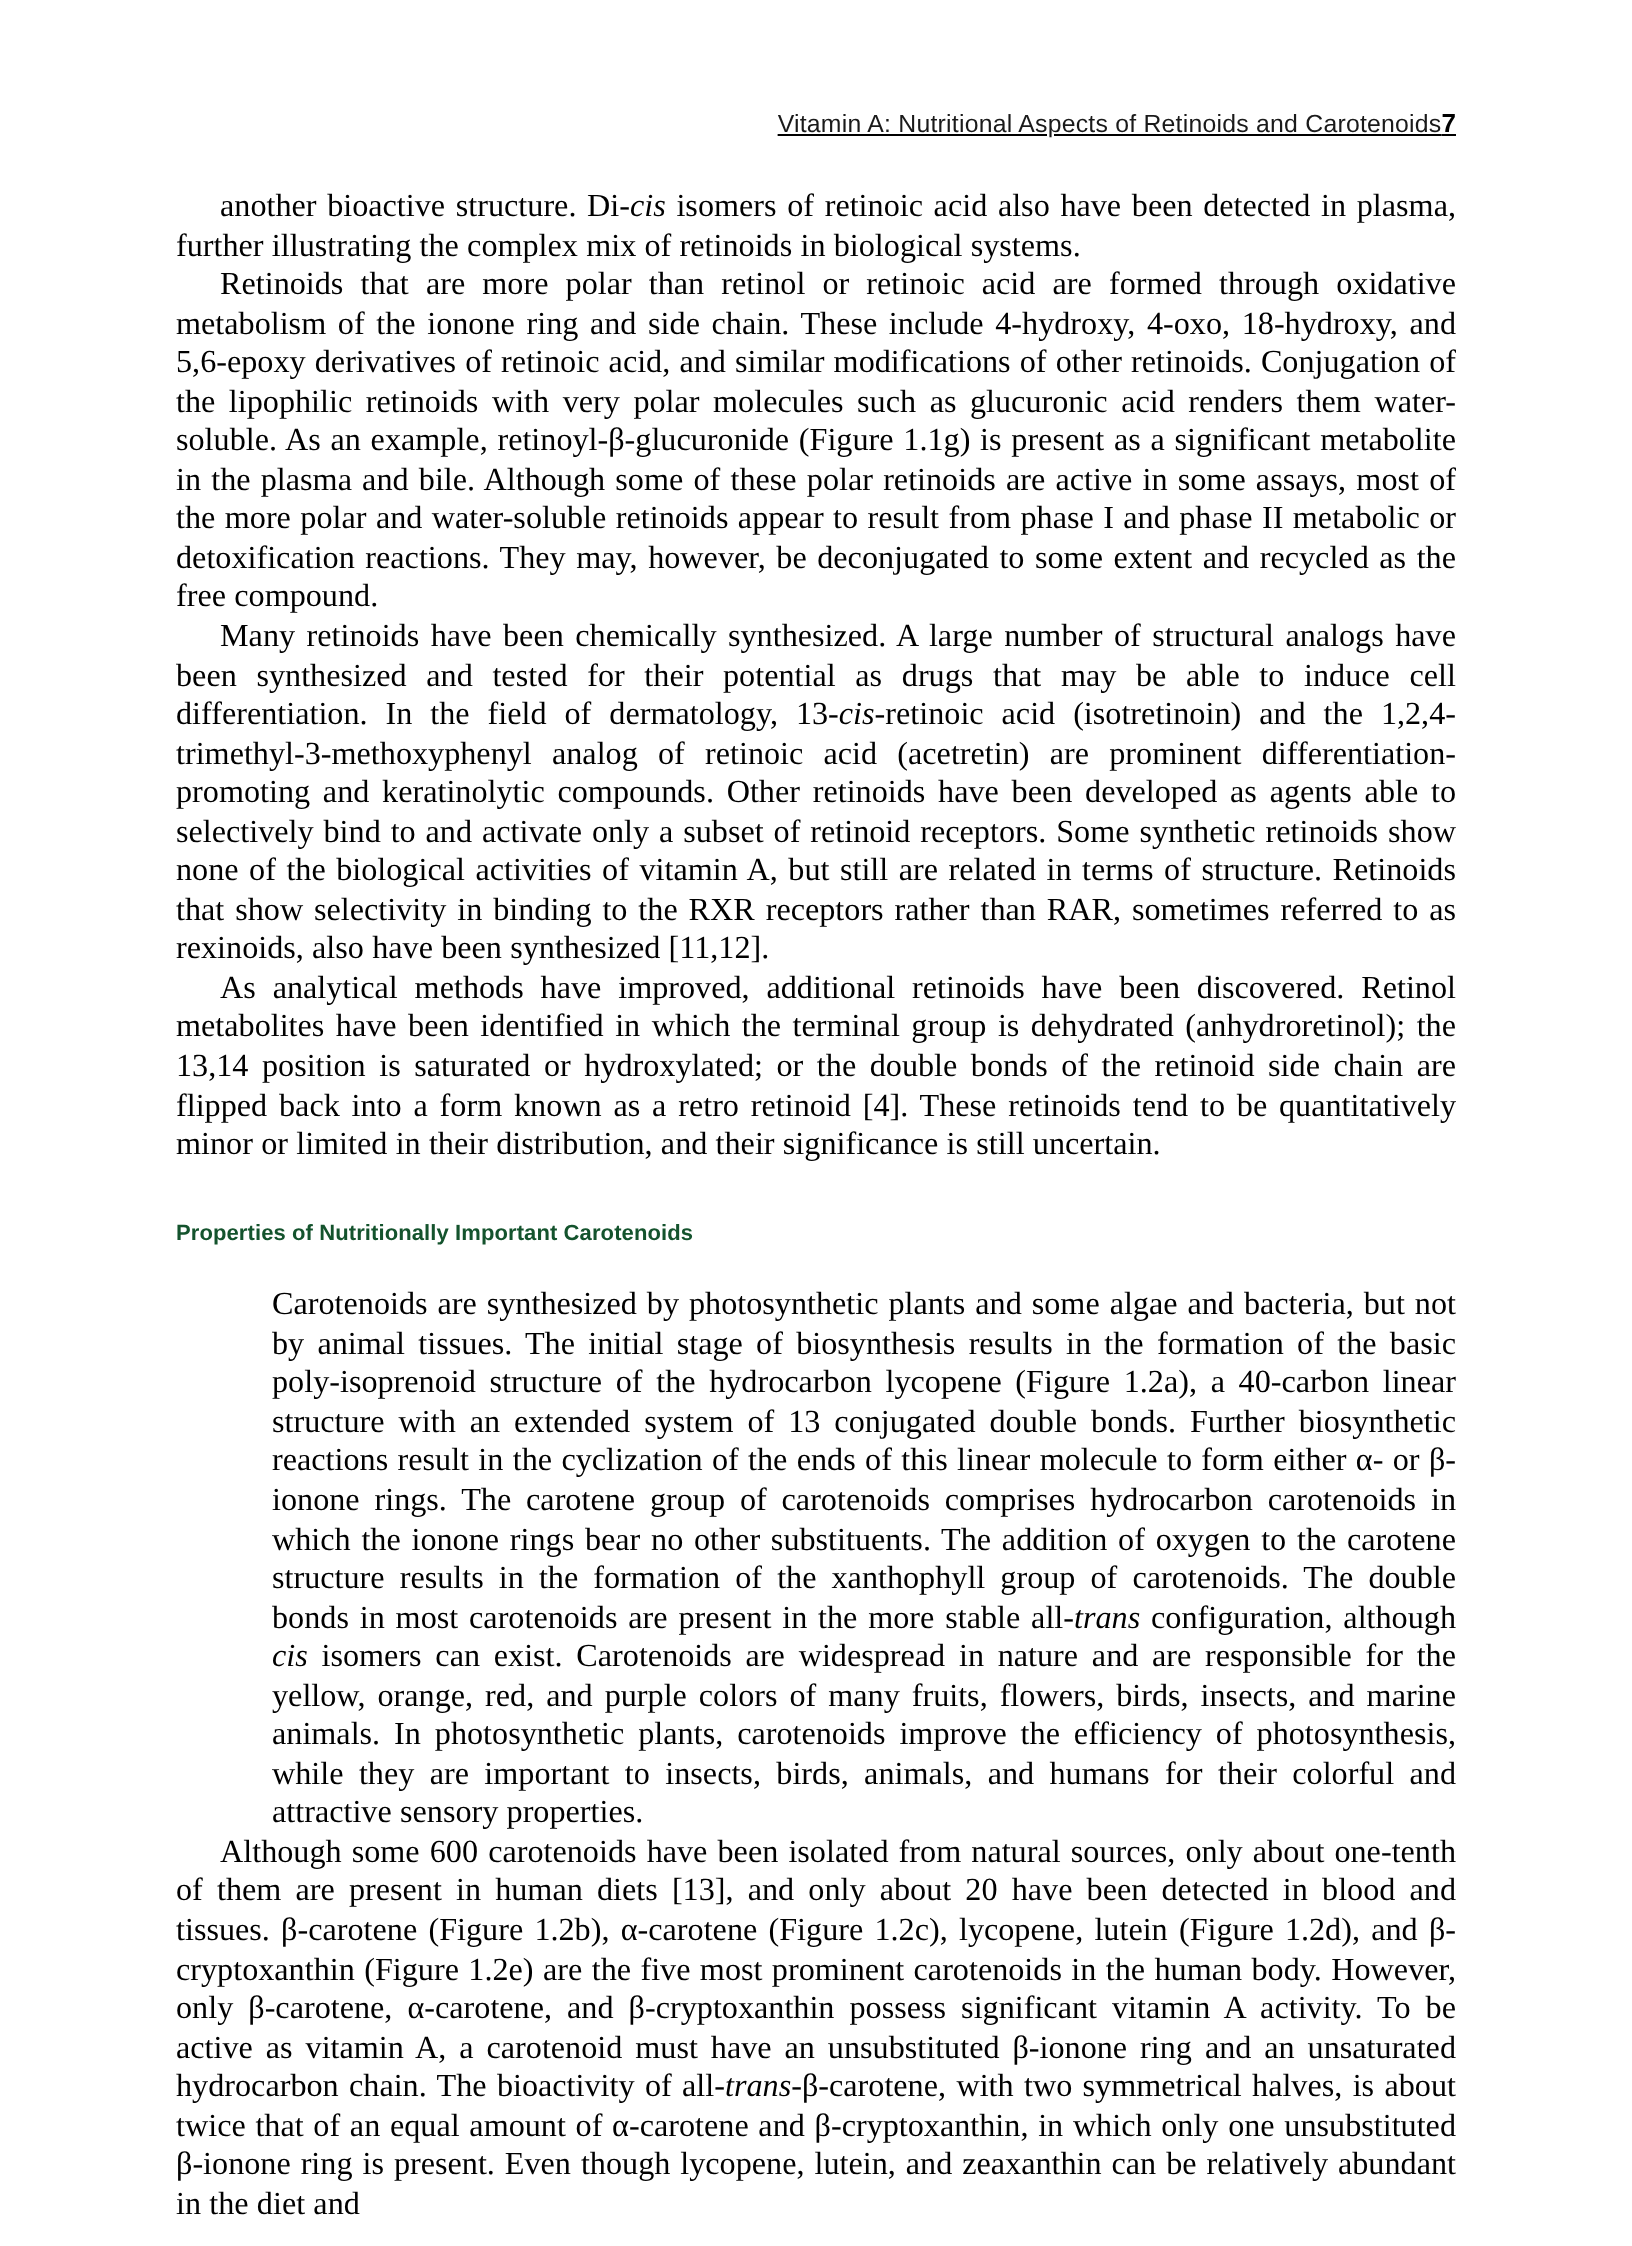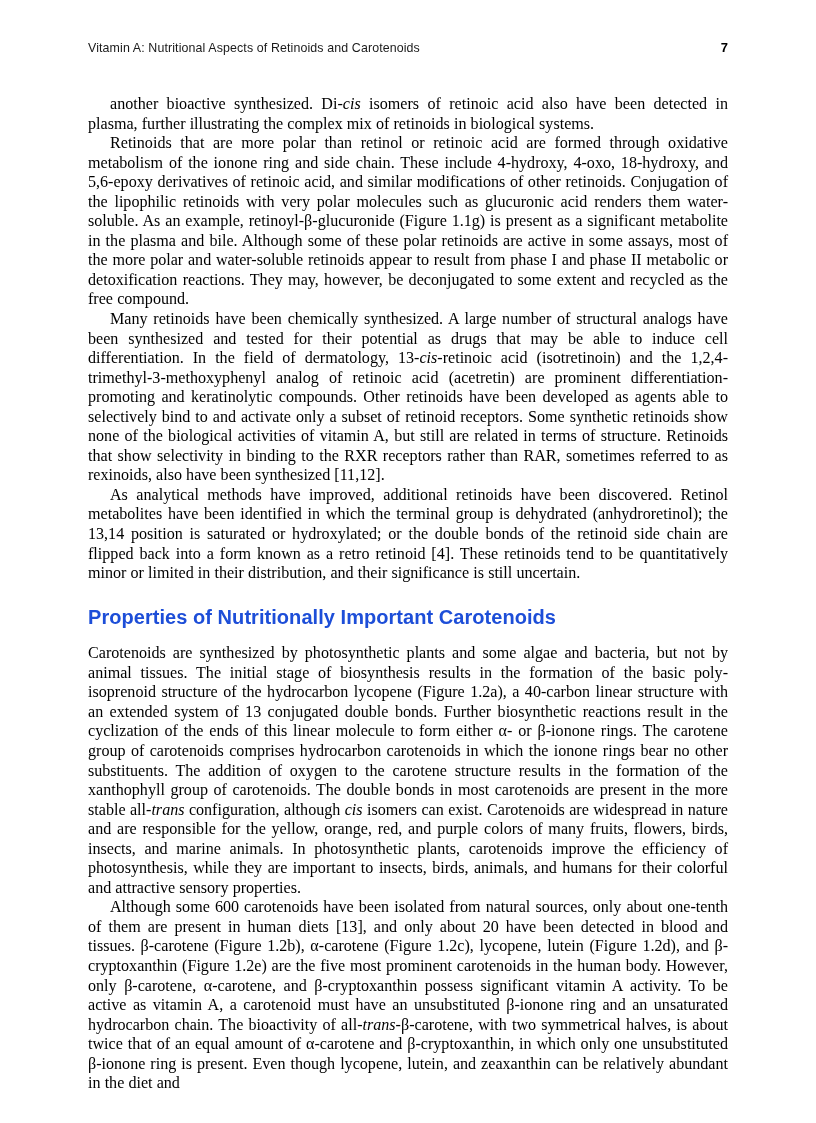--- a/index.html
+++ b/index.html
@@ -23,26 +23,27 @@
     left: 0; top: 0;
     width: 816px;
     height: 1123px;
     background: #ffffff;
   }
 
   
   .running-head {
     position: absolute;
     left: 88px;
-    top: 40px;
+    top: 54px;
     width: 640px;
     height: 20px;
     display: flex;
     align-items: baseline;
-    justify-content: space-between;
+    justify-content: flex-end;
+    text-decoration: underline;
   }
   .running-head-title {
     font-family: "Liberation Sans", "DejaVu Sans", sans-serif;
     font-size: 12.4px;
     font-weight: 400;
     letter-spacing: .12px;
     color: #1a1a1a;
     white-space: nowrap;
   }
   .running-head-folio {
@@ -63,52 +64,52 @@
   p.para {
     margin: 0;
     text-align: justify;
     text-justify: inter-word;
     font-size: 16.1px;
     line-height: 19.55px;
     text-indent: 22px;
     hyphens: none;
     word-spacing: .1px;
   }
-  p.para.no-indent { text-indent: 0; }
+  p.para.no-indent { text-indent: 0; margin-left: 48px; }
 
   
   h2.section-heading {
     margin: 0;
     font-family: "Liberation Sans", "DejaVu Sans", sans-serif;
-    font-size: 20px;
+    font-size: 11px;
     font-weight: 700;
     line-height: 19.55px;
     letter-spacing: .05px;
-    color: #1d4ed8;
+    color: #14532d;
     text-indent: 0;
   }
 
   .sp-before-heading { height: 25px; }
   .sp-after-heading  { height: 16px; }
 
   i, .it { }
 </style>
 </head>
 <body>
 
 <div class="page">
 
   <div class="running-head">
     <span class="running-head-title">Vitamin A: Nutritional Aspects of Retinoids and Carotenoids</span>
     <span class="running-head-folio">7</span>
   </div>
 
   <div class="text-column">
     <div id="paras-before">
-        <p class="para"><span>another bioactive synthesized. Di-</span><i>cis</i><span> isomers of retinoic acid also have been detected in plasma, further illustrating the complex mix of retinoids in biological systems.</span></p>
+        <p class="para"><span>another bioactive structure. Di-</span><i>cis</i><span> isomers of retinoic acid also have been detected in plasma, further illustrating the complex mix of retinoids in biological systems.</span></p>
         <p class="para"><span>Retinoids that are more polar than retinol or retinoic acid are formed through oxidative metabolism of the ionone ring and side chain. These include 4-hydroxy, 4-oxo, 18-hydroxy, and 5,6-epoxy derivatives of retinoic acid, and similar modifications of other retinoids. Conjugation of the lipophilic retinoids with very polar molecules such as glucuronic acid renders them water-soluble. As an example, retinoyl-β-glucuronide (Figure 1.1g) is present as a significant metabolite in the plasma and bile. Although some of these polar retinoids are active in some assays, most of the more polar and water-soluble retinoids appear to result from phase I and phase II metabolic or detoxification reactions. They may, however, be deconjugated to some extent and recycled as the free compound.</span></p>
         <p class="para"><span>Many retinoids have been chemically synthesized. A large number of structural analogs have been synthesized and tested for their potential as drugs that may be able to induce cell differentiation. In the field of dermatology, 13-</span><i>cis</i><span>-retinoic acid (isotretinoin) and the 1,2,4-trimethyl-3-methoxyphenyl analog of retinoic acid (acetretin) are prominent differentiation-promoting and keratinolytic compounds. Other retinoids have been developed as agents able to selectively bind to and activate only a subset of retinoid receptors. Some synthetic retinoids show none of the biological activities of vitamin A, but still are related in terms of structure. Retinoids that show selectivity in binding to the RXR receptors rather than RAR, sometimes referred to as rexinoids, also have been synthesized [11,12].</span></p>
         <p class="para"><span>As analytical methods have improved, additional retinoids have been discovered. Retinol metabolites have been identified in which the terminal group is dehydrated (anhydroretinol); the 13,14 position is saturated or hydroxylated; or the double bonds of the retinoid side chain are flipped back into a form known as a retro retinoid [4]. These retinoids tend to be quantitatively minor or limited in their distribution, and their significance is still uncertain.</span></p>
       </div>
 
     <div class="sp-before-heading"></div>
 
     <h2 class="section-heading">Properties of Nutritionally Important Carotenoids</h2>
 
     <div class="sp-after-heading"></div>

